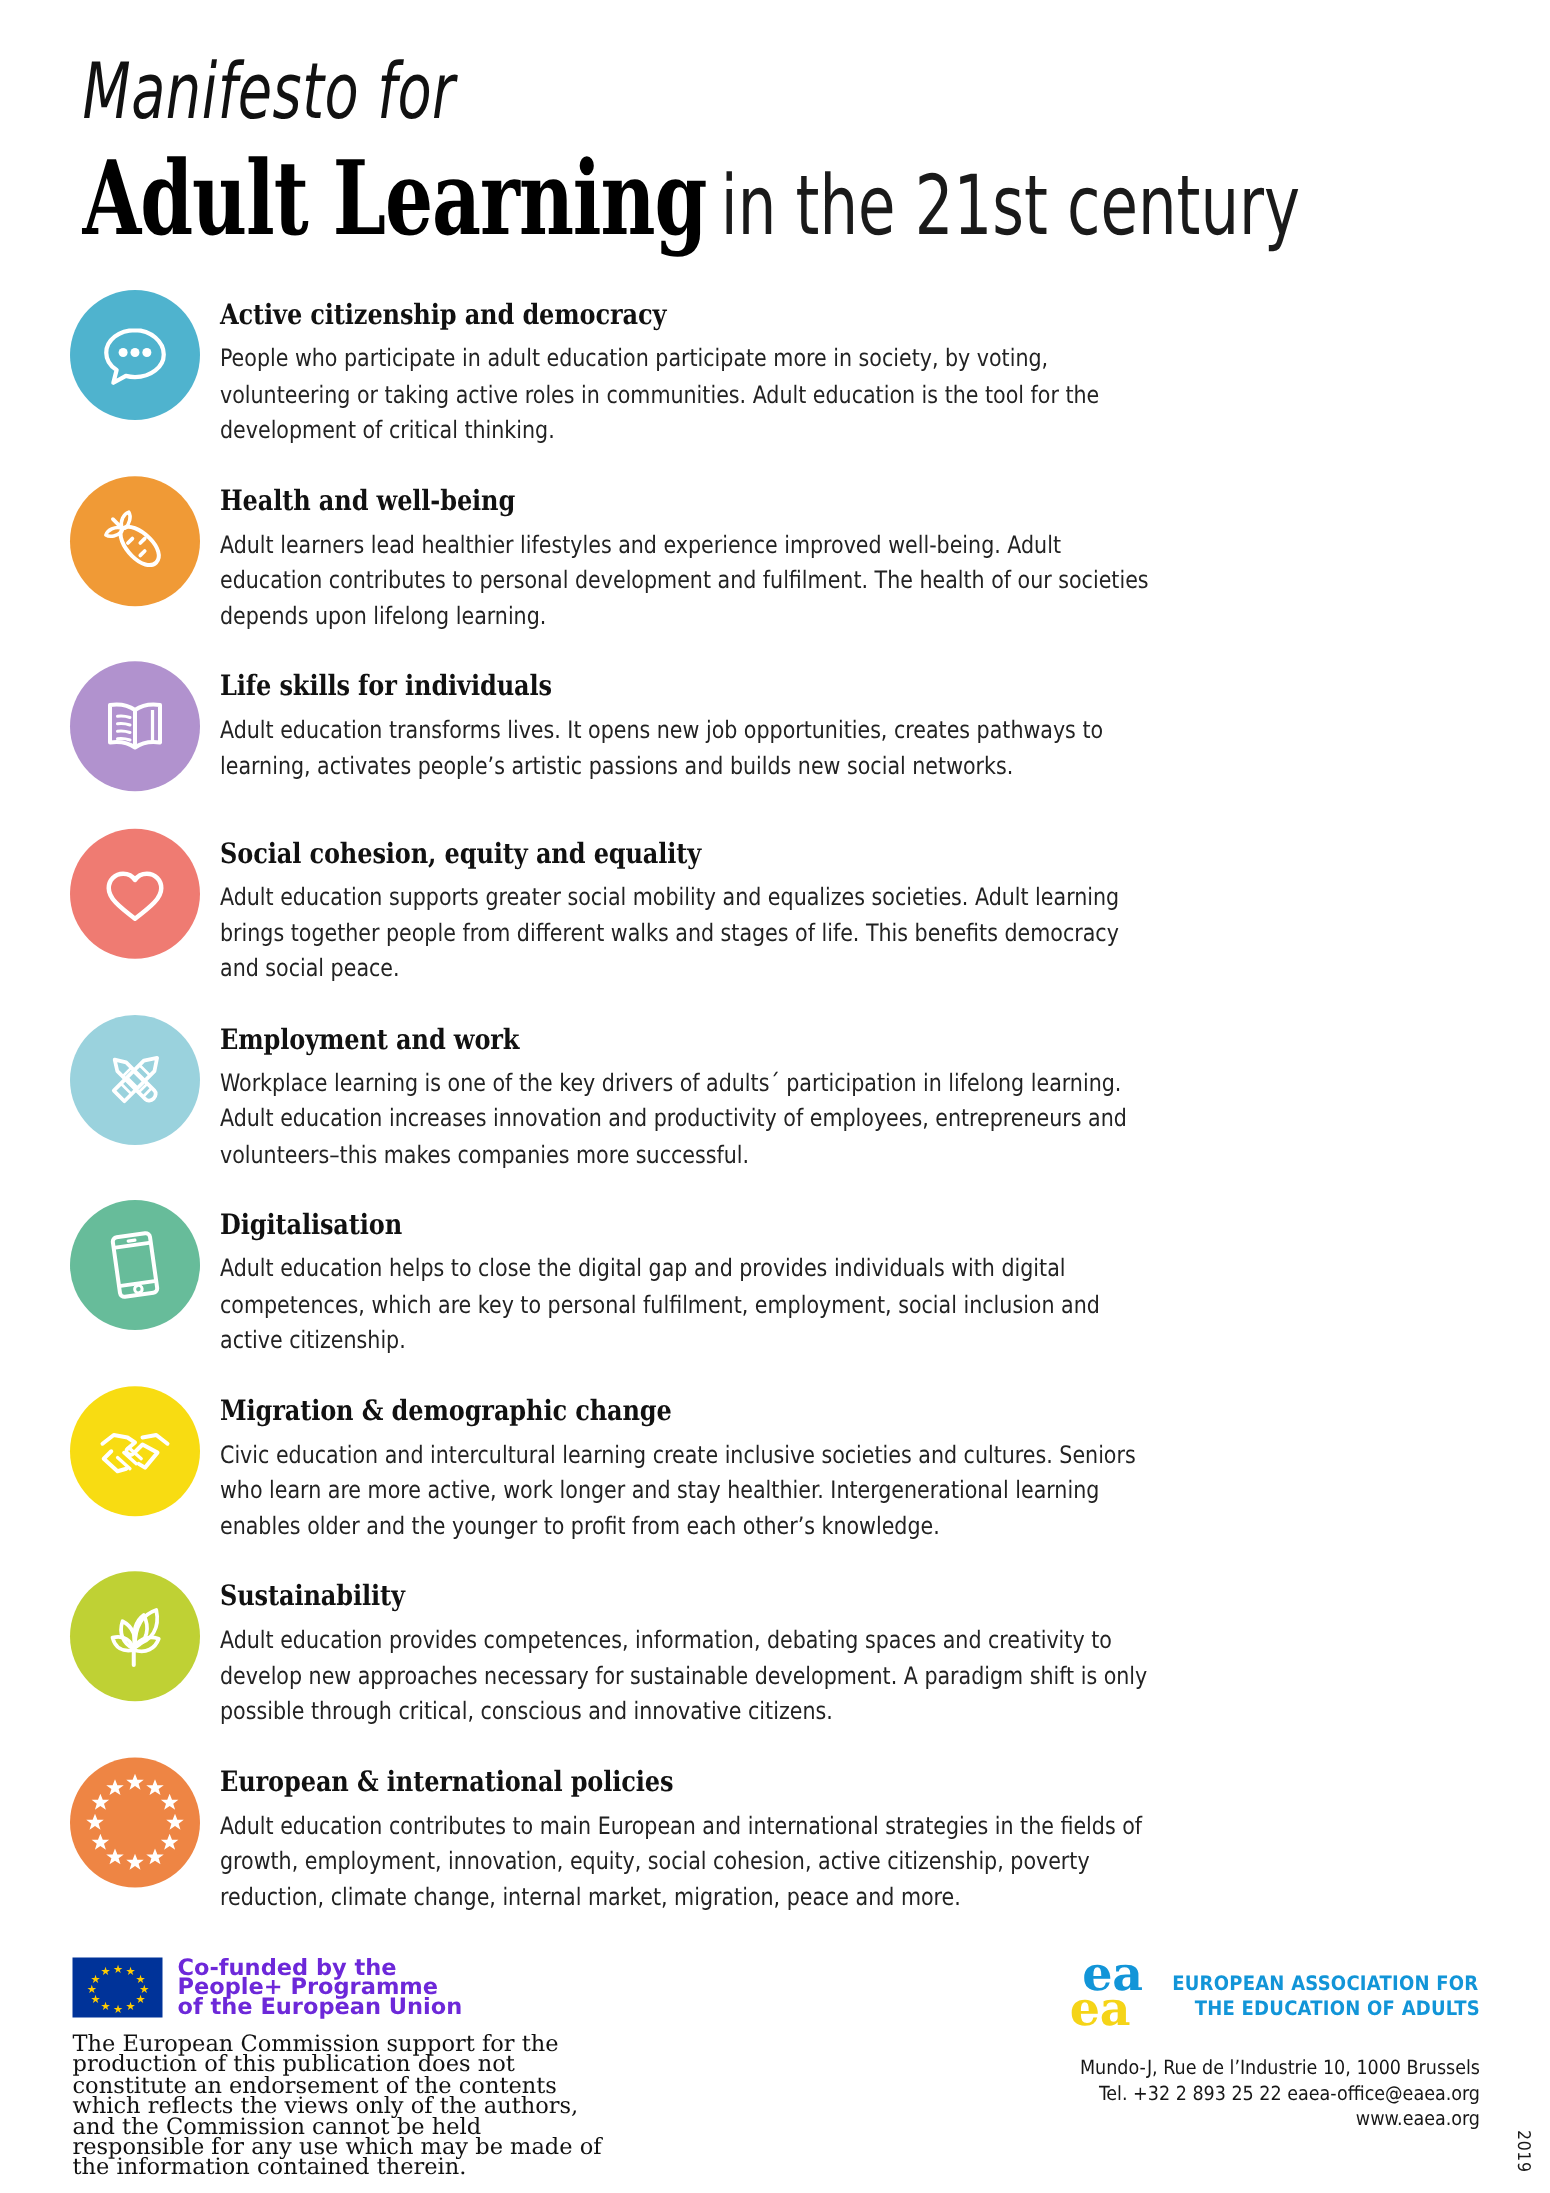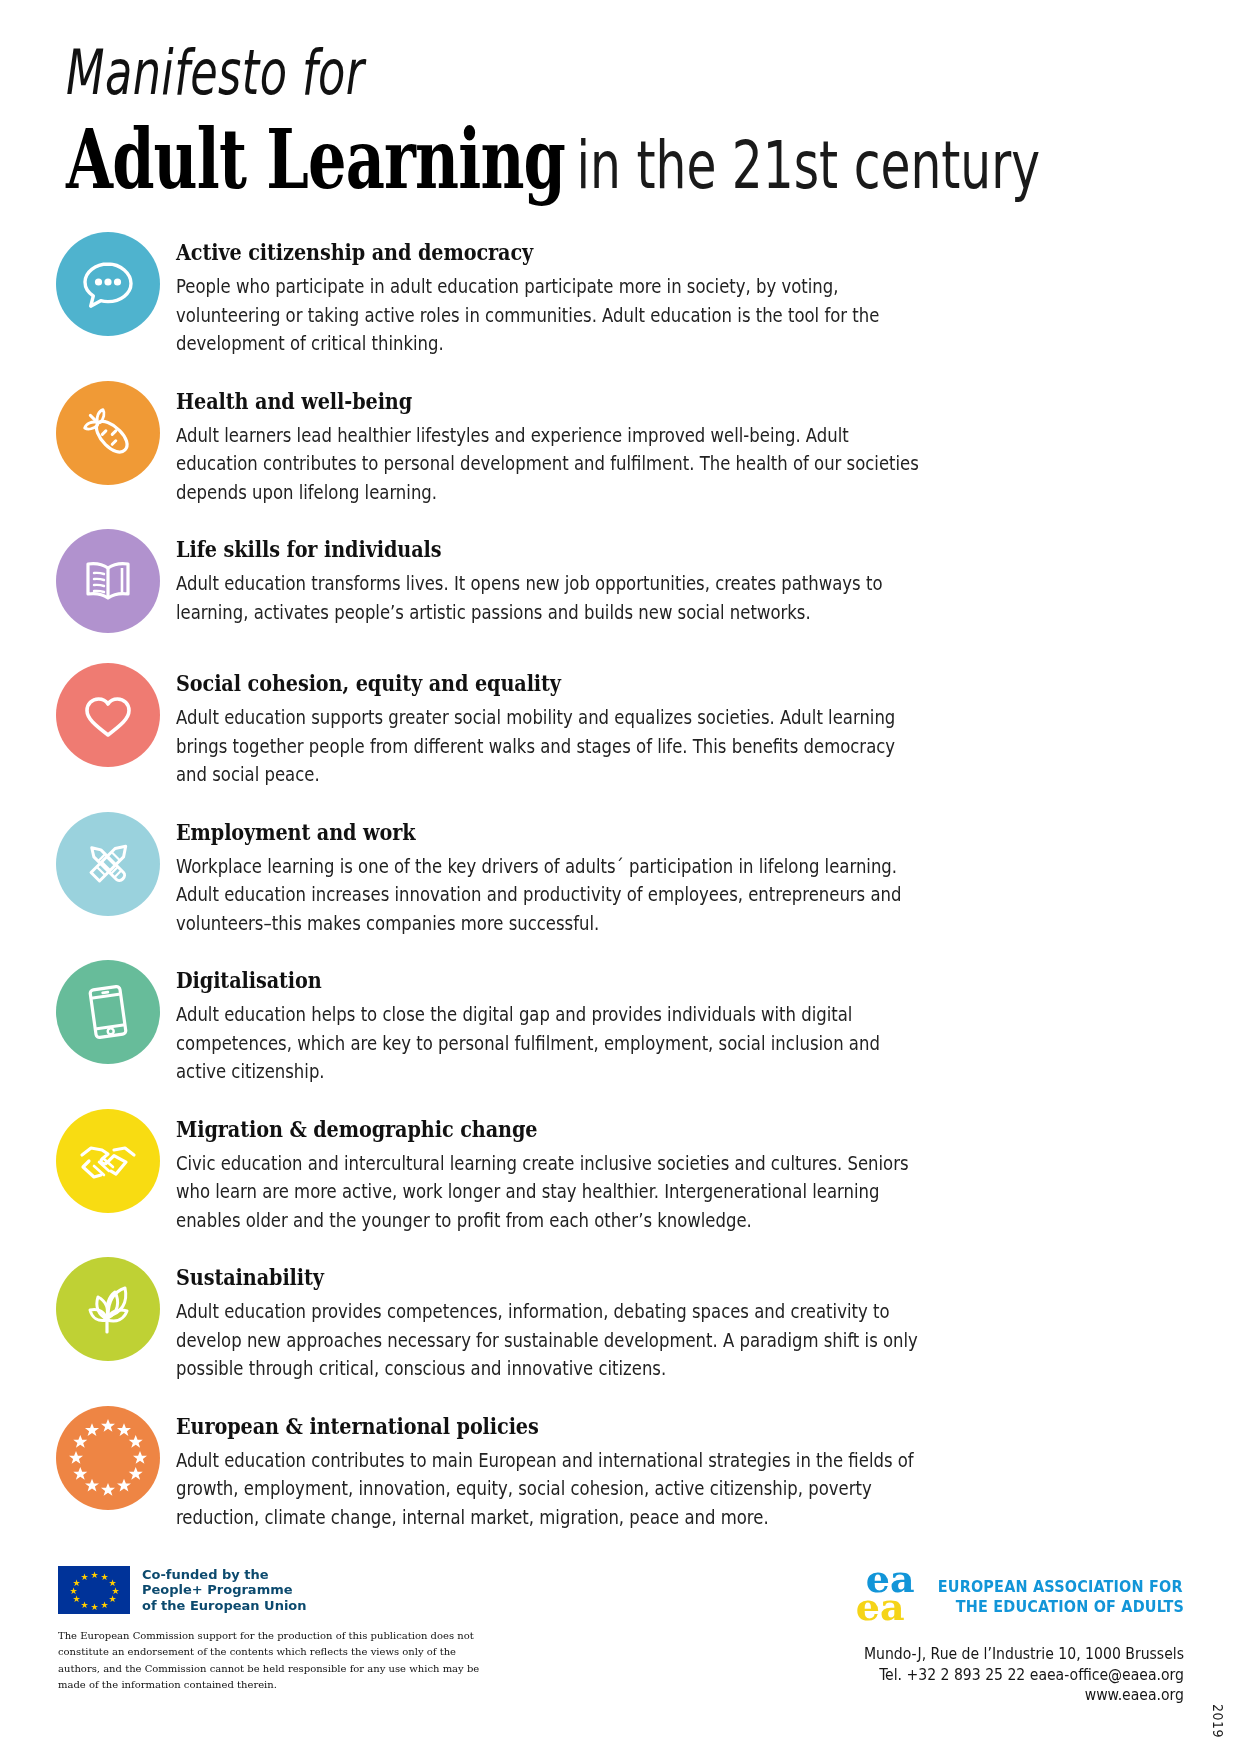--- a/index.html
+++ b/index.html
@@ -142,30 +142,30 @@
     position: absolute;
     color: #FFCC00;
     font-size: 9px;
     line-height: 9px;
     width: 9px;
     height: 9px;
     text-align: center;
   }
   .erasmus-text {
     margin-left: 12px;
-    color: #0c4a6e;
+    color: #6d28d9;
     font-family: "DejaVu Sans", "Liberation Sans", sans-serif;
     font-weight: bold;
-    font-size: 13px;
+    font-size: 18px;
     line-height: 15.5px;
   }
   .disclaimer {
     margin-top: 14px;
     font-family: "DejaVu Serif", "Liberation Serif", serif;
-    font-size: 10px;
+    font-size: 18px;
     line-height: 16.4px;
     color: #111111;
     width: 430px;
   }
 
   .eaea-block {
     position: absolute;
     right: 56px;
     top: 6px;
     text-align: right;

